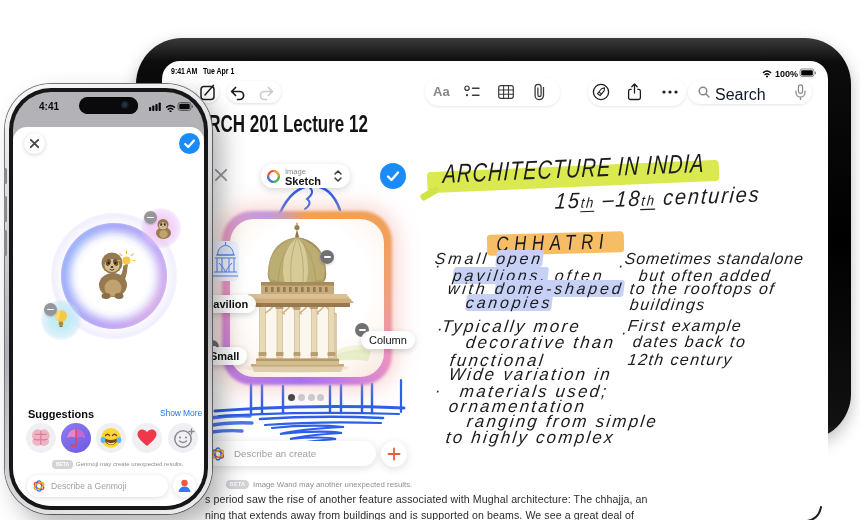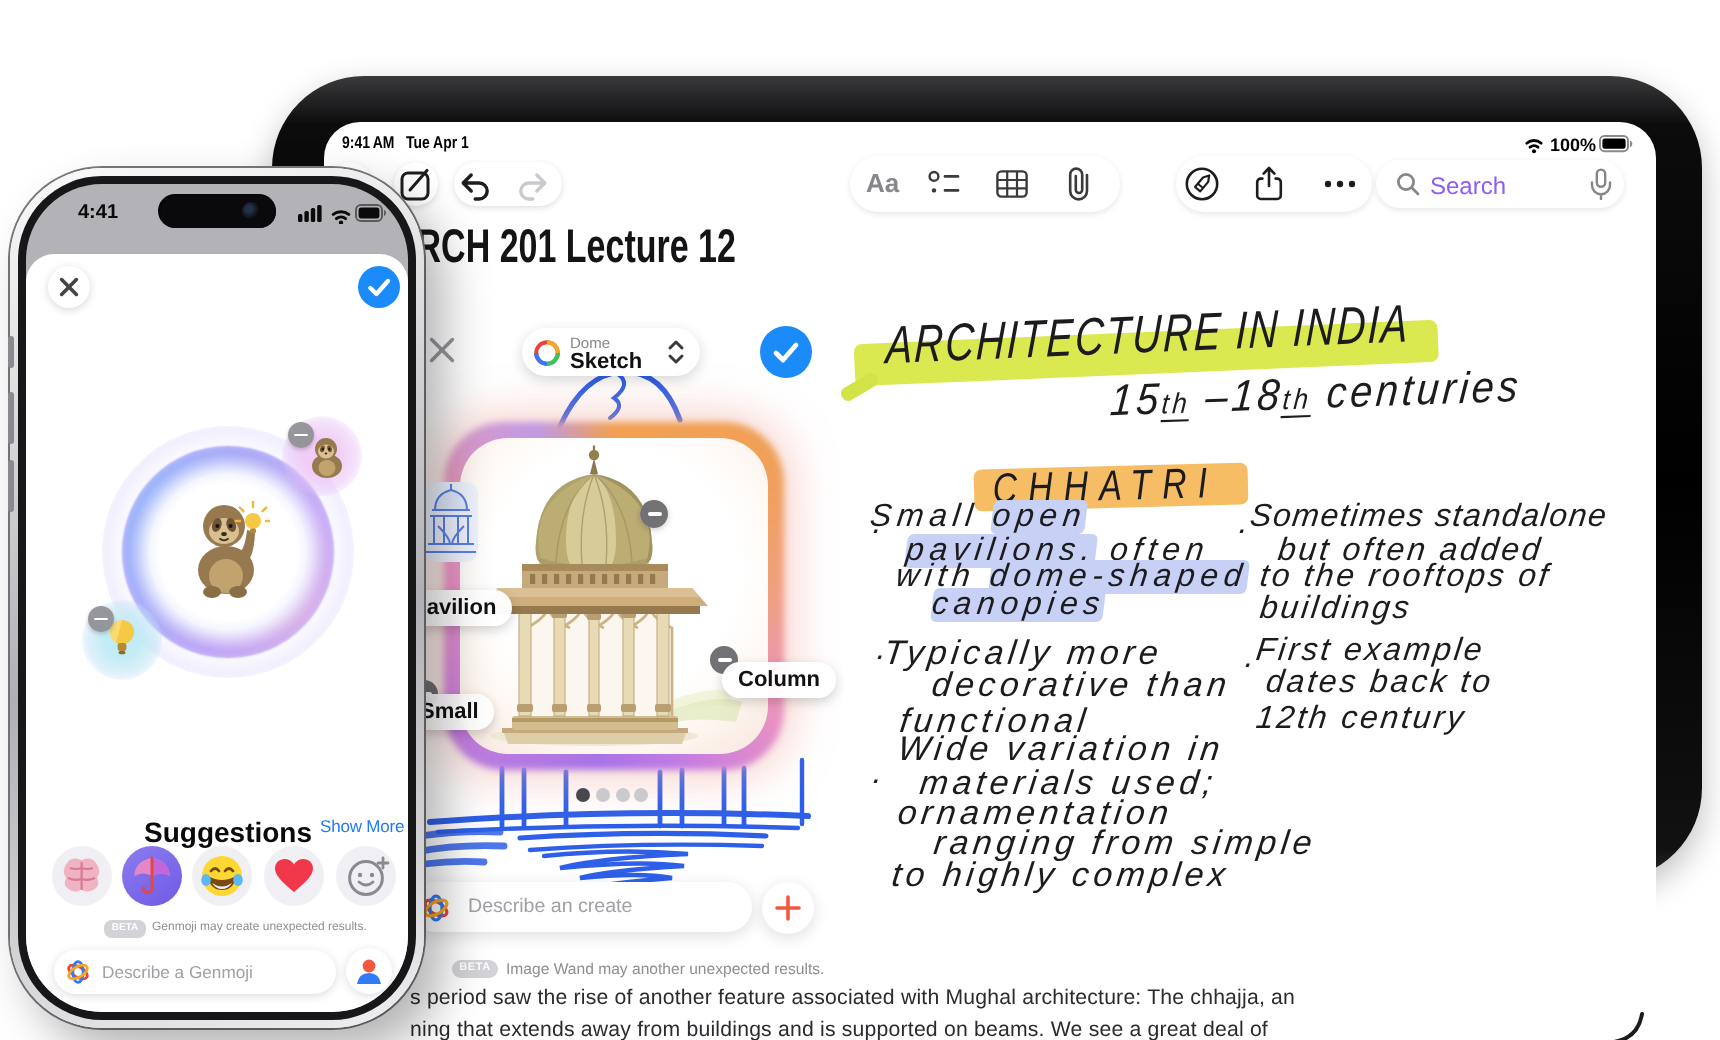--- a/index.html
+++ b/index.html
@@ -81,21 +81,21 @@
         <g fill="#1d1d1f">
           <circle cx="72" cy="9" r="1.6"></circle>
             <circle cx="78" cy="9" r="1.6"></circle>
             <circle cx="84" cy="9" r="1.6"></circle>
         </g>
       </svg>
       <svg class="abs" style="left:276px;top:8px;" width="12" height="12" viewBox="0 0 12 12">
         <circle cx="5" cy="5" r="3.8" fill="none" stroke="#86868b" stroke-width="1.4"></circle>
         <path d="M7.8 7.8 L11 11" stroke="#86868b" stroke-width="1.4" stroke-linecap="round"></path>
       </svg>
-      <div class="abs" style="left:293px;top:8px;font-size:12px;color:#8b5cf6;">Search</div>
+      <div class="abs" style="left:293px;top:8px;font-size:16px;color:#0f172a;">Search</div>
       <svg class="abs" style="left:373px;top:6px;" width="11" height="16" viewBox="0 0 11 16">
         <rect x="3.4" y="0.8" width="4.2" height="8.6" rx="2.1" fill="none" stroke="#86868b" stroke-width="1.2"></rect>
         <path d="M1 7.2 v1.4 a4.5 4.5 0 0 0 9 0 V7.2 M5.5 13.4 v2.2" fill="none" stroke="#86868b" stroke-width="1.2" stroke-linecap="round"></path>
       </svg>
     </div>
 
     <div class="abs" style="left:34px;top:51px;font-size:20px;line-height:20px;font-weight:700;color:#141416;letter-spacing:0px;transform:scale(0.85,1.18);transform-origin:left top;white-space:nowrap;">ARCH 201 Lecture 12</div>
 
     <div class="abs" style="left:265px;top:91px;width:292px;height:42px;transform:rotate(-2.4deg);">
       <div class="abs" style="left:0;top:14px;width:292px;height:21px;background:#d9e94f;border-radius:4px;"></div>
@@ -251,39 +251,39 @@
     </div>
 
     <div class="abs" style="left:158px;top:189px;width:14px;height:14px;border-radius:50%;background:rgba(255,255,255,0.9);box-shadow:0 1px 3px rgba(0,0,0,0.2);"></div>
     <div class="abs" style="left:158px;top:189px;width:14px;height:14px;border-radius:50%;background:rgba(99,99,102,0.9);">
         <span style="position:absolute;left:3.5px;top:6px;width:7px;height:1.8px;background:#fff;border-radius:1px;"></span>
       </div>
     <div class="abs" style="left:36px;top:234px;padding:3px 8px;background:rgba(255,255,255,0.96);border-radius:9px;box-shadow:0 2px 6px rgba(0,0,0,0.18);font-size:11px;font-weight:700;color:#111;">Pavilion</div>
     <div class="abs" style="left:193px;top:262px;width:14px;height:14px;border-radius:50%;background:rgba(99,99,102,0.9);">
         <span style="position:absolute;left:3.5px;top:6px;width:7px;height:1.8px;background:#fff;border-radius:1px;"></span>
       </div>
-    <div class="abs" style="left:199px;top:270px;padding:3px 8px;background:rgba(255,255,255,0.96);border-radius:9px;box-shadow:0 2px 6px rgba(0,0,0,0.18);font-size:11px;font-weight:700;color:#111;">Column</div>
+    <div class="abs" style="left:199px;top:270px;padding:3px 8px;background:rgba(255,255,255,0.96);border-radius:9px;box-shadow:0 2px 6px rgba(0,0,0,0.18);font-size:11px;font-weight:400;color:#111;">Column</div>
     <div class="abs" style="left:43px;top:279px;width:14px;height:14px;border-radius:50%;background:rgba(99,99,102,0.9);">
         <span style="position:absolute;left:3.5px;top:6px;width:7px;height:1.8px;background:#fff;border-radius:1px;"></span>
       </div>
     <div class="abs" style="left:40px;top:286px;padding:3px 8px;background:rgba(255,255,255,0.96);border-radius:9px;box-shadow:0 2px 6px rgba(0,0,0,0.18);font-size:11px;font-weight:700;color:#111;">Small</div>
 
     <div class="abs" style="left:51px;top:106px;width:16px;height:16px;">
       <svg width="16" height="16" viewBox="0 0 16 16">
           <path d="M2.8 2.8 L13.2 13.2 M13.2 2.8 L2.8 13.2" stroke="#97979c" stroke-width="1.8" stroke-linecap="round"></path>
         </svg>
     </div>
     <div class="abs" style="left:99px;top:103px;width:89px;height:24px;border-radius:12px;background:#fff;box-shadow:0 2px 7px rgba(0,0,0,0.16);">
       <svg class="abs" style="left:6px;top:5.5px;" width="13" height="13" viewBox="0 0 13 13">
         <circle cx="6.5" cy="6.5" r="5.4" fill="none" stroke="#e8453a" stroke-width="2"></circle>
         <path d="M6.5 1.1 a5.4 5.4 0 0 1 5.4 5.4" fill="none" stroke="#f5a623" stroke-width="2"></path>
         <path d="M11.9 6.5 a5.4 5.4 0 0 1 -5.4 5.4" fill="none" stroke="#34c759" stroke-width="2"></path>
         <path d="M6.5 11.9 a5.4 5.4 0 0 1 -5.4 -5.4" fill="none" stroke="#2f7cf6" stroke-width="2"></path>
       </svg>
-      <div class="abs" style="left:24px;top:3px;font-size:7.5px;color:#86868b;">Dome</div>
+      <div class="abs" style="left:24px;top:3px;font-size:7.5px;color:#86868b;">Image</div>
       <div class="abs" style="left:24px;top:11px;font-size:11px;font-weight:700;color:#111;">Sketch</div>
       <svg class="abs" style="left:72px;top:5px;" width="10" height="14" viewBox="0 0 10 14">
         <path d="M2 5 L5 2 L8 5 M2 9 L5 12 L8 9" fill="none" stroke="#3c3c40" stroke-width="1.5" stroke-linecap="round" stroke-linejoin="round"></path>
       </svg>
     </div>
     <div class="abs" style="left:218px;top:102px;width:26px;height:26px;border-radius:50%;background:#1a8bf8;">
       <svg width="26" height="26" viewBox="0 0 26 26">
           <path d="M8 13.5 L11.5 17 L18 9.5" fill="none" stroke="#fff" stroke-width="2.4" stroke-linecap="round" stroke-linejoin="round"></path>
         </svg>
     </div>
@@ -403,21 +403,21 @@
     <svg class="abs" style="left:40px;top:216px;" width="16" height="22" viewBox="0 0 16 22">
       <circle cx="8" cy="8" r="6" fill="#f6c945"></circle>
       <path d="M8 2 a6 6 0 0 0 -6 6 q0 4 3 5.5" fill="#fadf7e" opacity="0.8"></path>
       <rect x="5.8" y="13.5" width="4.4" height="4" rx="1.2" fill="#b0893c"></rect>
       <rect x="6.3" y="17.5" width="3.4" height="1.6" rx="0.8" fill="#8a6a2e"></rect>
     </svg>
     <div class="abs" style="left:31px;top:211px;width:13px;height:13px;border-radius:50%;background:rgba(142,142,147,0.92);box-shadow:0 1px 2px rgba(0,0,0,0.2);">
         <span style="position:absolute;left:3px;top:5.6px;width:7px;height:1.7px;background:#fff;border-radius:1px;"></span>
       </div>
 
-    <div class="abs" style="left:15px;top:316px;font-size:14px;font-weight:700;color:#0a0a0a;white-space:nowrap;margin-left:44px;">Suggestions</div>
+    <div class="abs" style="left:15px;top:316px;font-size:11px;font-weight:700;color:#0a0a0a;white-space:nowrap;">Suggestions</div>
     <div class="abs" style="left:147px;top:316px;font-size:8.5px;letter-spacing:-0.1px;color:#1f7bf5;white-space:nowrap;">Show More</div>
     <div class="abs" style="left:13px;top:331px;width:170px;height:31px;">
       <div class="abs" style="left:0;top:0;width:30px;height:30px;border-radius:50%;background:#f0f0f4;"></div>
       <div class="abs" style="left:35px;top:0;width:30px;height:30px;border-radius:50%;background:linear-gradient(145deg,#8c7cf0,#6e5ae4);"></div>
       <div class="abs" style="left:70px;top:0;width:30px;height:30px;border-radius:50%;background:#f0f0f4;"></div>
       <div class="abs" style="left:106px;top:0;width:30px;height:30px;border-radius:50%;background:#f0f0f4;"></div>
       <div class="abs" style="left:142px;top:0;width:30px;height:30px;border-radius:50%;background:#f0f0f4;"></div>
       <svg class="abs" style="left:4px;top:5px;" width="22" height="20" viewBox="0 0 22 20">
         <path d="M10.5 2 q-4.5 -2 -7 1.5 q-3 4 -0.5 7.5 q-2 4 2 6 q3.5 2 5.5 -0.5 q2.5 2.5 6 0.5 q4 -2 2 -6 q2.5 -3.5 -0.5 -7.5 q-2.5 -3.5 -7 -1.5z" fill="#efb3c4"></path>
         <path d="M10.8 3 v14 M5 6 q3 1 5.8 0 M16.5 6 q-3 1 -5.7 0 M4 11 q3.5 1.5 6.8 0.5 M17.5 11 q-3.5 1.5 -6.7 0.5" fill="none" stroke="#d87a96" stroke-width="1.1"></path>

